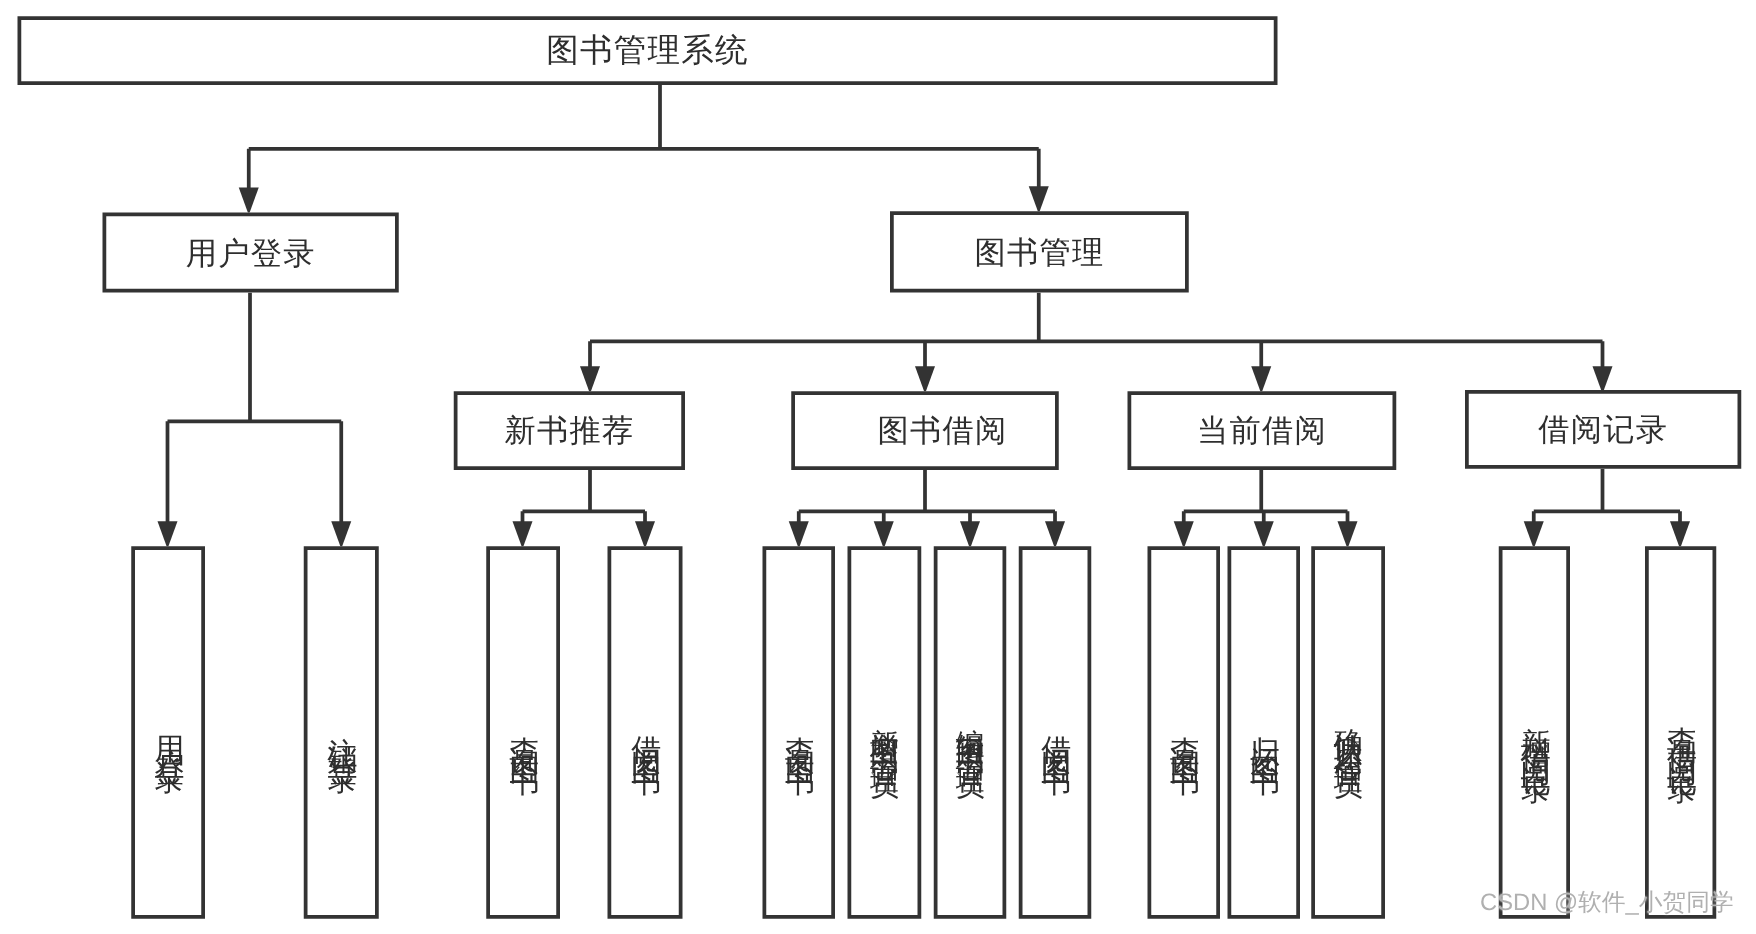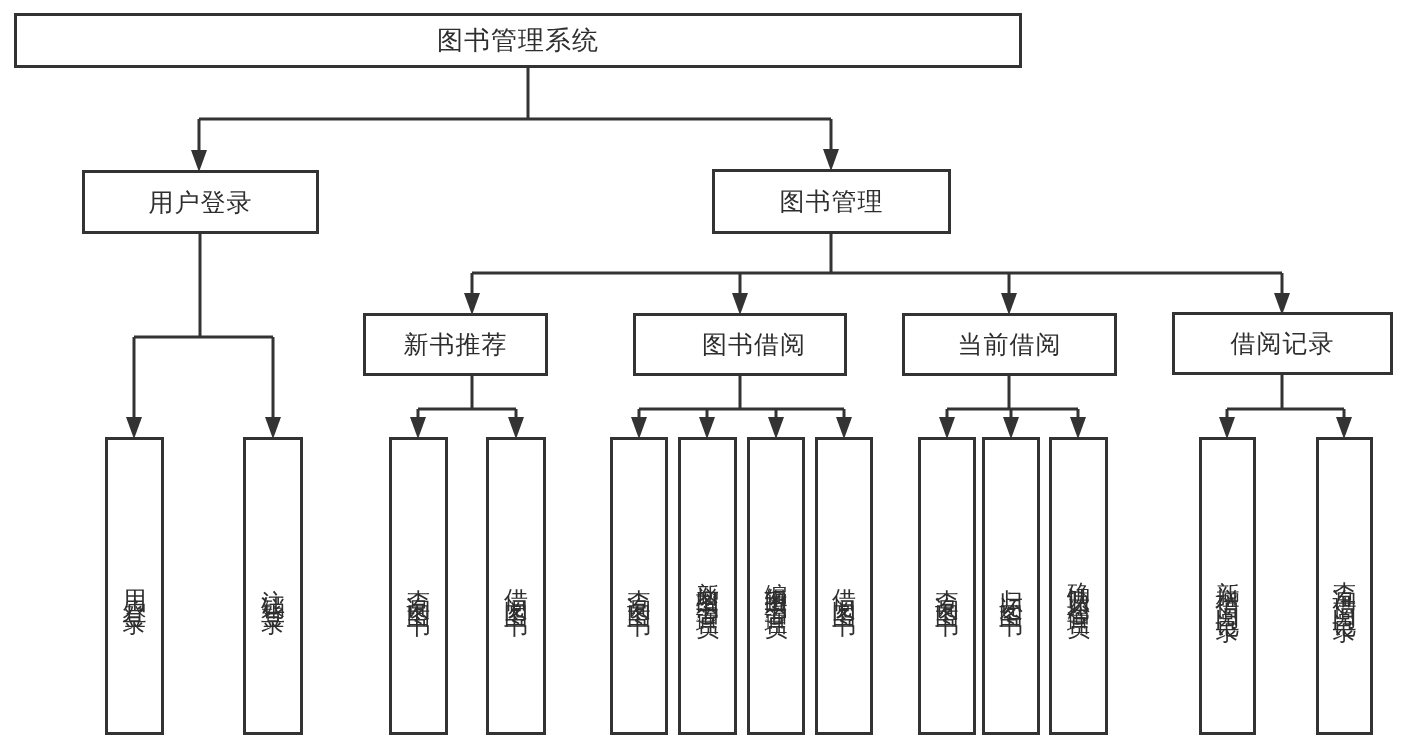--- a/index.html
+++ b/index.html
@@ -195,14 +195,15 @@
     <span class="vtext tight">确认归还（管理员）</span>
   </div>
 
   <div class="leaf" style="left:1199px;width:57px;">
     <span class="vtext">新增借阅记录</span>
   </div>
   <div class="leaf" style="left:1316px;width:57px;">
     <span class="vtext">查询借阅记录</span>
   </div>
 
+  <div id="watermark">CSDN @软件_小贺同学</div>
 
 </div>
 
 </body></html>

